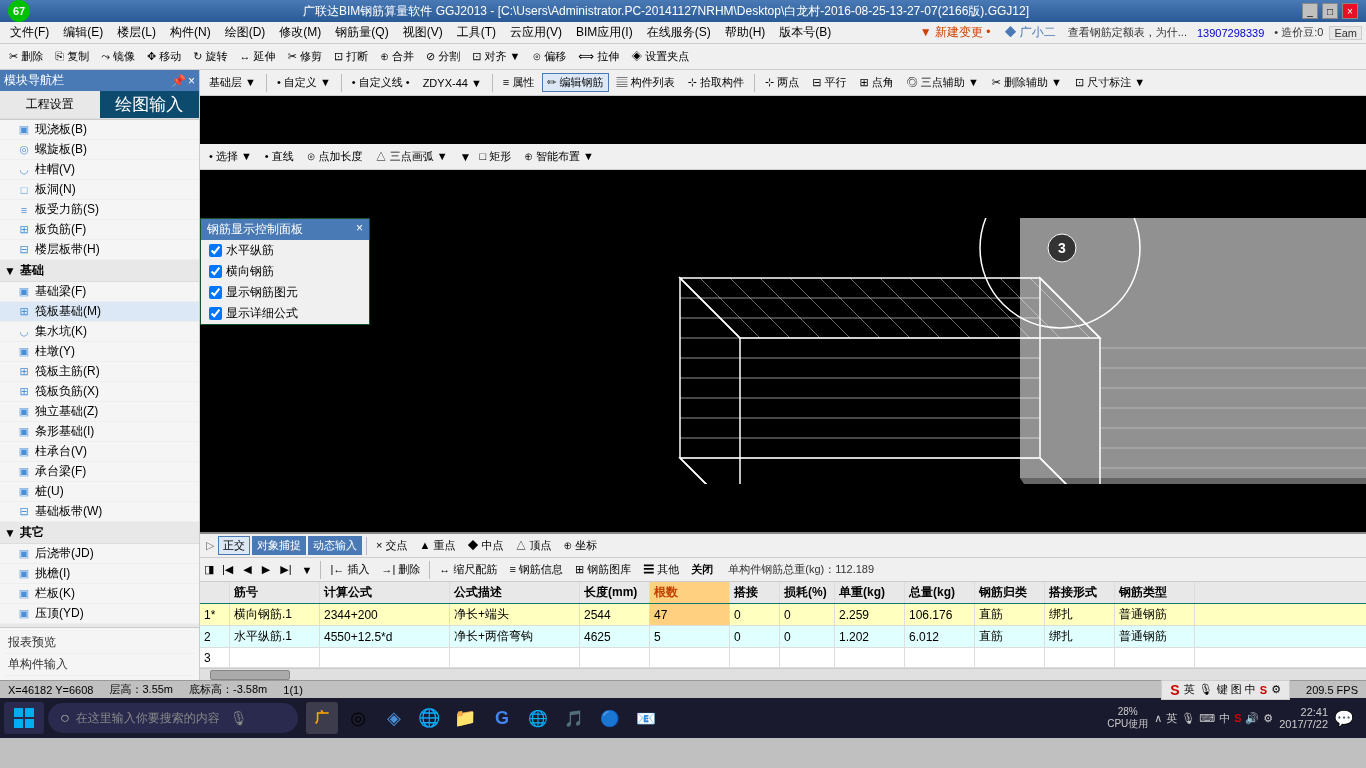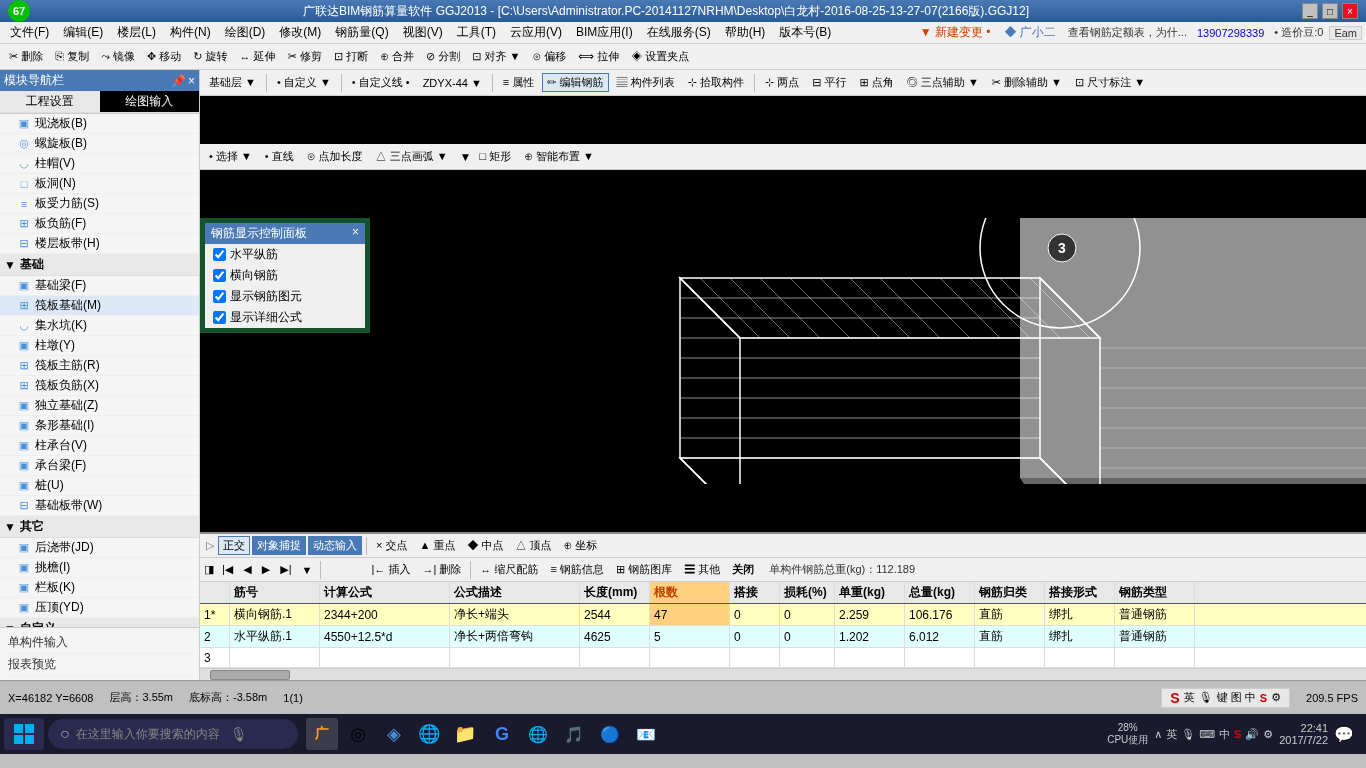--- a/index.html
+++ b/index.html
@@ -225,21 +225,21 @@
     .panel-checkbox-item {
       display: flex;
       align-items: center;
       padding: 2px 8px;
       font-size: 12px;
       gap: 4px;
     }
 
     
     #status-bar {
-      height: 34px;
+      height: 18px;
       background: #c0c0c0;
       display: flex;
       align-items: center;
       padding: 0 8px;
       font-size: 11px;
       border-top: 1px solid #999;
       gap: 16px;
     }
 
     
@@ -389,21 +389,21 @@
     <div id="sidebar-header">
       <span>模块导航栏</span>
       <div style="display:flex;gap:2px;">
         <span style="cursor:pointer;">📌</span>
         <span style="cursor:pointer;">×</span>
       </div>
     </div>
 
     <div style="display:flex;border-bottom:1px solid #ccc;background:#e0e0e0;">
       <div class="sidebar-section-header" style="flex:1;justify-content:center;font-size:12px;">工程设置</div>
-      <div class="sidebar-section-header" style="flex:1;justify-content:center;font-size:12px;background:#000000;color:white;">绘图输入</div>
+      <div class="sidebar-section-header" style="flex:1;justify-content:center;font-size:17px;background:#0c4a6e;color:white;">绘图输入</div>
     </div>
 
     <div id="sidebar-content">
 
       <div class="sidebar-item">
         <span class="icon" style="color:#4a90d9;">▣</span>
         <span>现浇板(B)</span>
       </div>
       <div class="sidebar-item">
         <span class="icon" style="color:#4a90d9;">◎</span>
@@ -505,22 +505,22 @@
       </div>
 
       <div class="sidebar-section-header" style="font-weight:bold;">
         <span>▼</span>
         <span style="margin-left:4px;">自定义</span>
       </div>
 
     </div>
 
     <div class="sidebar-footer">
+      <div class="sidebar-footer-item">报表预览</div>
       <div class="sidebar-footer-item">单构件输入</div>
-      <div class="sidebar-footer-item">报表预览</div>
     </div>
   </div>
 
   <div id="content-area" style="flex:1;display:flex;flex-direction:column;">
 
     <div id="drawing-toolbar" style="height:26px;background:#f0f0f0;display:flex;align-items:center;border-bottom:1px solid #ccc;padding:0 4px;gap:3px;flex-shrink:0;">
       <button class="tb-btn">基础层 ▼</button>
       <span class="tb-sep"></span>
       <button class="tb-btn">• 自定义 ▼</button>
       <span class="tb-sep"></span>
@@ -545,21 +545,21 @@
       <button class="tb-btn">• 直线</button>
       <button class="tb-btn">⊙ 点加长度</button>
       <button class="tb-btn">△ 三点画弧 ▼</button>
       <span style="margin-left:4px;">▼</span>
       <button class="tb-btn">□ 矩形</button>
       <button class="tb-btn">⊕ 智能布置 ▼</button>
     </div>
 
     <div id="canvas-area" style="flex:1;position:relative;background:#000;overflow:hidden;">
 
-      <div id="floating-panel" style="position:absolute;top:0;left:0;z-index:100;background:#f0f0f0;border:5px solid #14532d;box-shadow:2px 2px 6px rgba(0,0,0,0.5);width:170px;">
+      <div id="floating-panel" style="position:absolute;top:0;left:0;z-index:100;background:#f0f0f0;border:1px solid #14532d;box-shadow:2px 2px 6px rgba(0,0,0,0.5);width:170px;">
         <div id="floating-panel-header" style="background:#4a7ab5;color:white;padding:2px 6px;font-size:12px;display:flex;justify-content:space-between;">
           <span>钢筋显示控制面板</span>
           <span style="cursor:pointer;">×</span>
         </div>
         <div class="panel-checkbox-item">
           <input type="checkbox" checked="" style="">
           <span>水平纵筋</span>
         </div>
         <div class="panel-checkbox-item">
           <input type="checkbox" checked="" style="">
@@ -675,21 +675,21 @@
       </div>
 
       <div style="height:24px;background:#f0f0f0;display:flex;align-items:center;border-bottom:1px solid #ccc;padding:0 4px;gap:2px;">
         <span style="width:12px;font-size:11px;">◨</span>
         <button class="tb-btn" style="font-size:11px;padding:0 3px;">|◀</button>
         <button class="tb-btn" style="font-size:11px;padding:0 3px;">◀</button>
         <button class="tb-btn" style="font-size:11px;padding:0 3px;">▶</button>
         <button class="tb-btn" style="font-size:11px;padding:0 3px;">▶|</button>
         <button class="tb-btn" style="font-size:11px;padding:0 3px;">▼</button>
         <span class="tb-sep"></span>
-        <button class="tb-btn" style="font-size:11px;margin-left:41px;">|← 插入</button>
+        <button class="tb-btn" style="font-size:11px;">|← 插入</button>
         <button class="tb-btn" style="font-size:11px;">→| 删除</button>
         <span class="tb-sep"></span>
         <button class="tb-btn" style="font-size:11px;">↔ 缩尺配筋</button>
         <button class="tb-btn" style="font-size:11px;">≡ 钢筋信息</button>
         <button class="tb-btn" style="font-size:11px;">⊞ 钢筋图库</button>
         <button class="tb-btn" style="font-size:11px;">☰ 其他</button>
         <button class="tb-btn" style="font-size:11px;font-weight:bold;">关闭</button>
         <span style="font-size:11px;color:#333;margin-left:8px;">单构件钢筋总重(kg)：112.189</span>
       </div>
 

